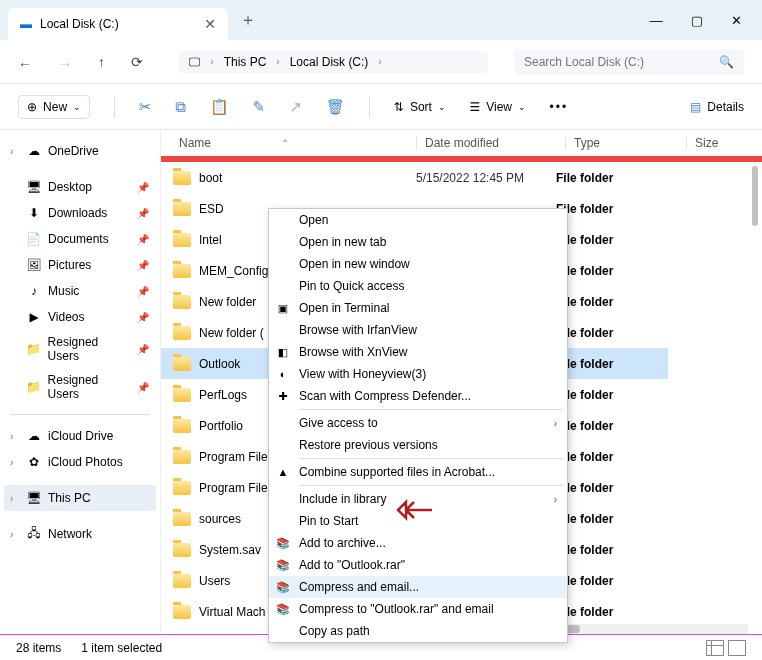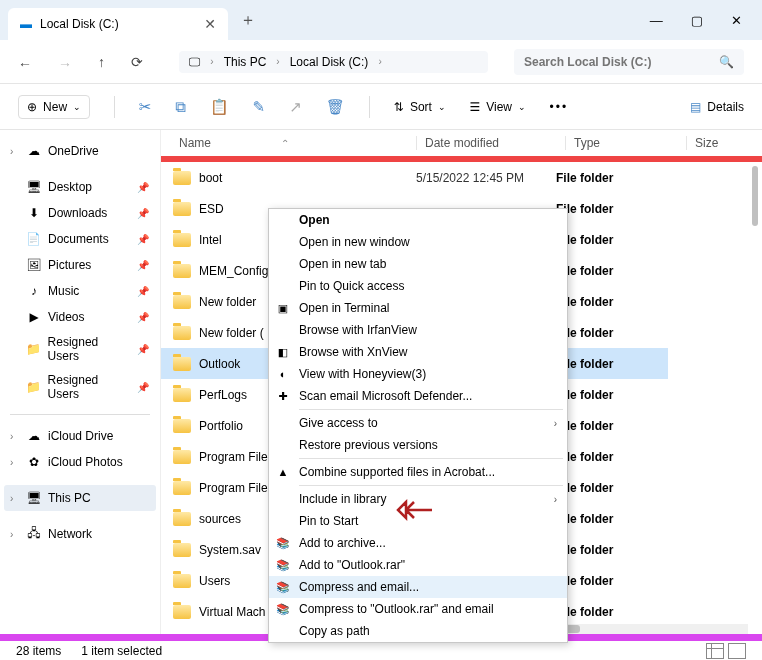--- a/index.html
+++ b/index.html
@@ -14,21 +14,21 @@
 .win-controls { margin-left: auto; display: flex; gap: 28px; padding-right: 20px; }
 .win-controls span { font-size: 13px; }
 
 
 .navbar { height: 44px; background: #fff; display: flex; align-items: center; padding: 0 18px; gap: 26px; border-bottom: 1px solid #e5e5e5; }
 .nav-arrow { color: #444; font-size: 14px; }
 .nav-arrow.disabled { color: #bbb; }
 .addr { display: flex; align-items: center; gap: 10px; padding: 4px 10px; border-radius: 4px; background: #f5f7fa; flex: 1; margin-left: 10px; }
 .addr-sep { color: #888; font-size: 10px; }
 .search { width: 230px; padding: 6px 10px; border-radius: 4px; background: #f5f7fa; display: flex; align-items: center; }
-.search input { border: none; background: transparent; outline: none; flex: 1; color: #888; font-weight: bold; }
+.search input { border: none; background: transparent; outline: none; flex: 1; color: #888; }
 .search-mag { color: #888; margin-left: 6px; }
 
 
 .toolbar { height: 46px; display: flex; align-items: center; padding: 0 18px; gap: 24px; border-bottom: 1px solid #e5e5e5; }
 .tb-new { display: flex; align-items: center; gap: 6px; padding: 4px 8px; border: 1px solid #ddd; border-radius: 4px; }
 .tb-divider { width: 1px; height: 22px; background: #ddd; }
 .tb-icon { color: #4a88c7; font-size: 15px; }
 .tb-icon.muted { color: #aaa; }
 .tb-sort, .tb-view { display: flex; align-items: center; gap: 6px; }
 .tb-details { display: flex; align-items: center; gap: 6px; margin-left: auto; }
@@ -63,30 +63,30 @@
 .cell-name { width: 255px; padding-left: 12px; display: flex; align-items: center; gap: 8px; height: 100%; }
 .cell-date { width: 140px; color: #333; }
 .cell-type { width: 112px; height: 100%; display: flex; align-items: center; font-weight: bold; }
 .folder-icon { width: 18px; height: 14px; background: linear-gradient(#ffe9a6, #f6c343); border-radius: 2px; position: relative; }
 .folder-icon::before { content: ""; position: absolute; top: -3px; left: 0; width: 8px; height: 3px; background: #f6c343; border-radius: 1px 1px 0 0; }
 
 
 .ctx-menu { position: absolute; left: 268px; top: 208px; width: 300px; background: #fff; border: 1px solid #c8c8c8; box-shadow: 2px 2px 8px rgba(0,0,0,0.2); z-index: 100; }
 .ctx-item { display: flex; align-items: center; height: 22px; padding: 0 10px 0 30px; position: relative; }
 .ctx-item.hover { background: #e5f1fb; }
-.ctx-item.bold { font-weight: 700; }
+.ctx-item.bold { font-weight: 400; }
 .ctx-icon { position: absolute; left: 6px; width: 16px; height: 16px; display: inline-flex; align-items: center; justify-content: center; font-size: 11px; }
 .ctx-sep { height: 1px; background: #e0e0e0; margin: 2px 4px 2px 30px; }
 .ctx-sub { margin-left: auto; color: #555; font-size: 10px; }
 
 
 .red-arrow { position: absolute; left: 396px; top: 498px; z-index: 200; }
 
 
-.statusbar { position: absolute; bottom: 0; left: 0; right: 0; height: 26px; border-top: 7px solid #d946ef; display: flex; align-items: center; padding: 0 16px; gap: 20px; background: #fff; margin-top: 15px; }
+.statusbar { position: absolute; bottom: 0; left: 0; right: 0; height: 26px; border-top: 1px solid #d946ef; display: flex; align-items: center; padding: 0 16px; gap: 20px; background: #fff; margin-top: 15px; }
 .status-icons { margin-left: auto; display: flex; gap: 4px; }
 .status-icons span { width: 18px; height: 16px; border: 1px solid #888; display: inline-block; }
 .status-icons span:first-child { background:
   linear-gradient(#888,#888) 0 4px/100% 1px no-repeat,
   linear-gradient(#888,#888) 4px 0/1px 100% no-repeat; }
 
 
 .vscroll { position: absolute; right: 2px; top: 0; width: 8px; height: 80%; }
 .vscroll .thumb { width: 6px; height: 60px; background: #c0c0c0; border-radius: 3px; margin-top: 4px; }
 .hscroll { position: absolute; bottom: 0; left: 168px; right: 14px; height: 10px; background: #f0f0f0; }
@@ -381,24 +381,24 @@
         <div class="thumb"></div>
       </div>
   </div>
 </div>
 
 <div class="ctx-menu" id="ctx">
     <div class="ctx-item bold">
       <span>Open</span>
     </div>
     <div class="ctx-item">
+      <span>Open in new tab</span>
+    </div>
+    <div class="ctx-item">
       <span>Open in new window</span>
-    </div>
-    <div class="ctx-item">
-      <span>Open in new tab</span>
     </div>
     <div class="ctx-item">
       <span>Pin to Quick access</span>
     </div>
     <div class="ctx-item">
       <span class="ctx-icon">▣</span>
       <span>Open in Terminal</span>
     </div>
     <div class="ctx-item">
       <span>Browse with IrfanView</span>
@@ -406,21 +406,21 @@
     <div class="ctx-item">
       <span class="ctx-icon">◧</span>
       <span>Browse with XnView</span>
     </div>
     <div class="ctx-item">
       <span class="ctx-icon">◐</span>
       <span>View with Honeyview(3)</span>
     </div>
     <div class="ctx-item">
       <span class="ctx-icon">✚</span>
-      <span>Scan email Microsoft Defender...</span>
+      <span>Scan with Compress Defender...</span>
     </div>
     <div class="ctx-sep"></div>
     <div class="ctx-item">
       <span>Give access to</span>
       <span class="ctx-sub">›</span>
     </div>
     <div class="ctx-item">
       <span>Restore previous versions</span>
     </div>
     <div class="ctx-sep"></div>

